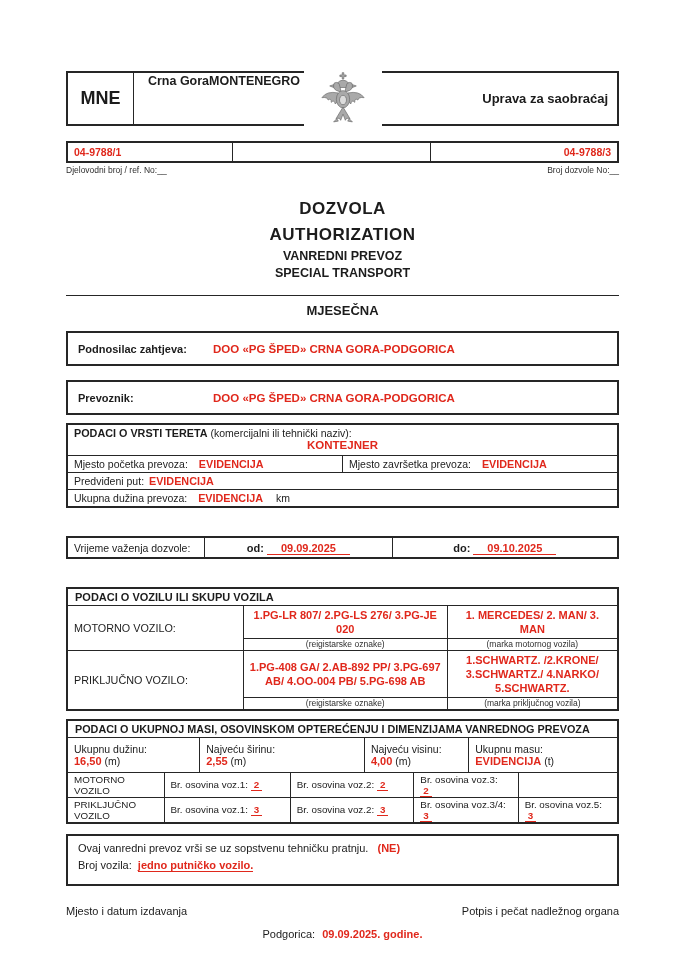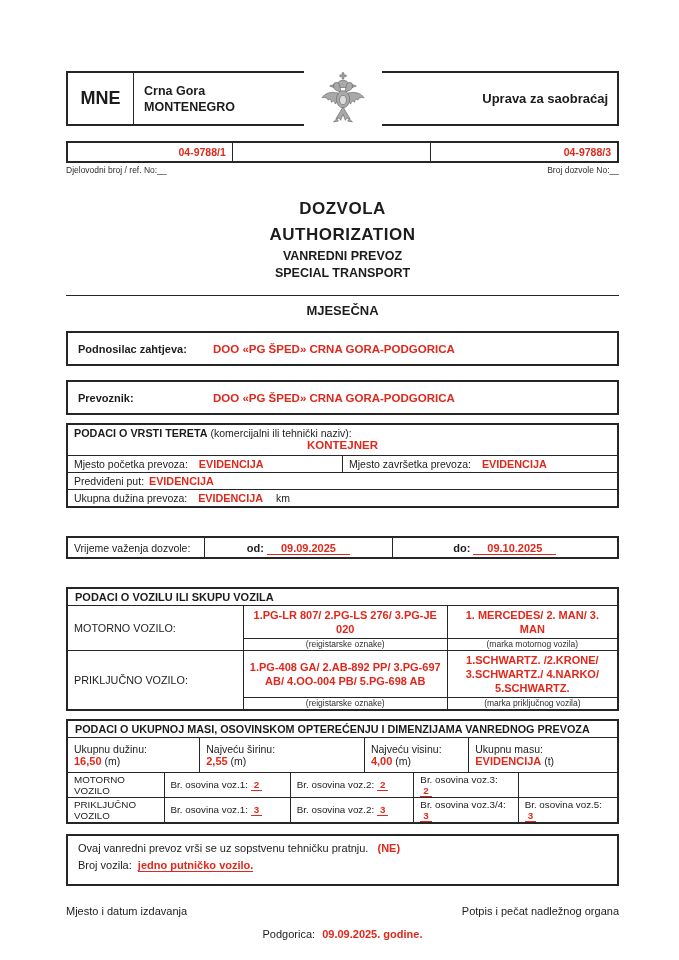--- a/index.html
+++ b/index.html
@@ -12,35 +12,35 @@
   body{
     width:679px;height:960px;overflow:hidden;
     font-family:"Liberation Sans",sans-serif;color:var(--ink);
   }
   .content{position:relative;width:553px;margin-left:66px;padding-top:71px;}
 
   
   .hdr{position:relative;display:flex;align-items:stretch;border:2px solid var(--bd);height:55px;}
   .hdr-mne{width:66px;display:flex;align-items:center;justify-content:center;
     font-size:18px;font-weight:bold;border-right:1.6px solid var(--bd);}
-  .hdr-country{display:flex;flex-direction:column;justify-content:center;
+  .hdr-country{display:flex;flex-direction:row;justify-content:center;
     padding-left:10px;font-size:12.5px;font-weight:bold;line-height:16px;width:170px;}
   .hdr-spacer{flex:1;}
   .hdr-auth{display:flex;align-items:center;padding-right:9px;font-size:13px;font-weight:bold;}
   .emblem-wrap{position:absolute;left:50%;top:-10px;transform:translateX(-50%);
     background:#fff;padding:0 14px;height:74px;display:flex;align-items:center;z-index:2;}
   .emblem{width:50px;height:62px;}
 
   
   table.doc{width:100%;border-collapse:collapse;border:2px solid var(--bd);table-layout:fixed;}
   table.doc td{border:1.3px solid var(--bd);font-size:10.5px;padding:2px 6px;vertical-align:middle;}
   .ref-table{margin-top:15px;}
   .ref-table td{height:20px;padding:1px 6px;}
   .red{color:var(--red);font-weight:bold;}
-  .ref-left{text-align:right;font-size:11.5px;}
+  .ref-left{text-align:left;font-size:11.5px;}
   .ref-right{text-align:right;font-size:11.5px;}
   .ref-caps{display:flex;justify-content:space-between;font-size:8.5px;color:#2e2e2e;margin-top:2px;}
 
   
   .title-block{text-align:center;margin-top:21px;}
   .title-main{font-size:17px;font-weight:bold;line-height:26px;letter-spacing:.5px;}
   .title-sub{font-size:12.5px;font-weight:bold;line-height:17px;}
   .rule{border:none;border-top:1.8px solid var(--bd);margin-top:13px;}
   .period{text-align:center;font-size:13px;font-weight:bold;margin:7px 0 13px;}
 

